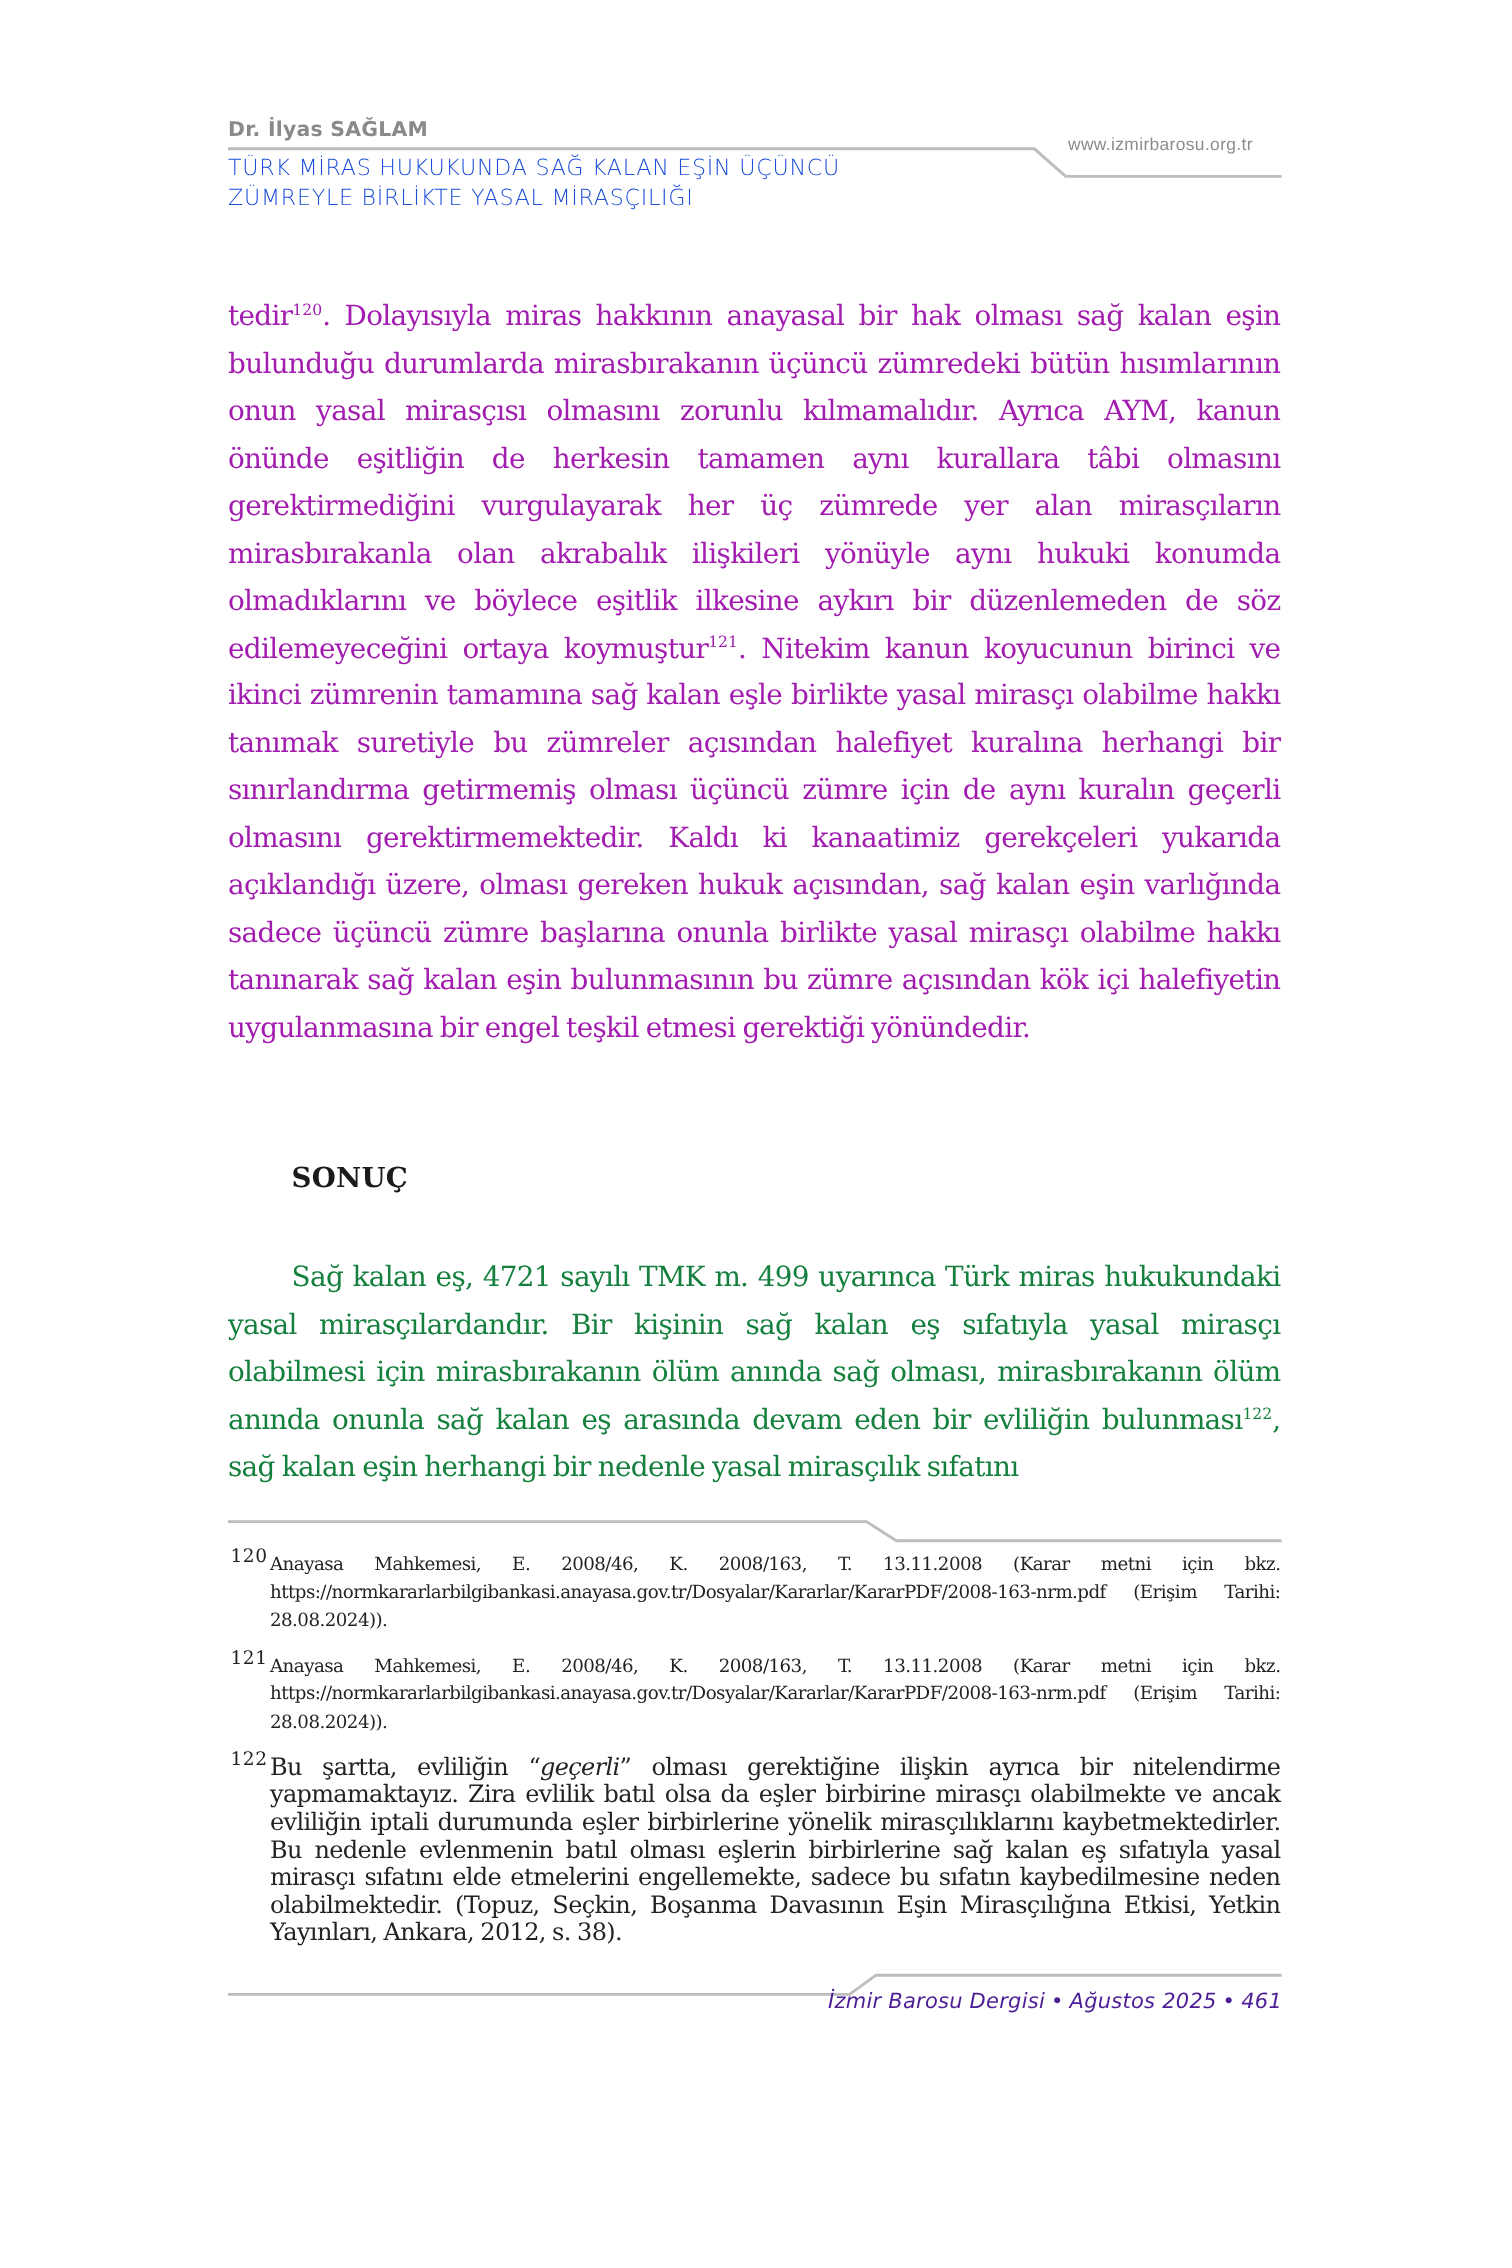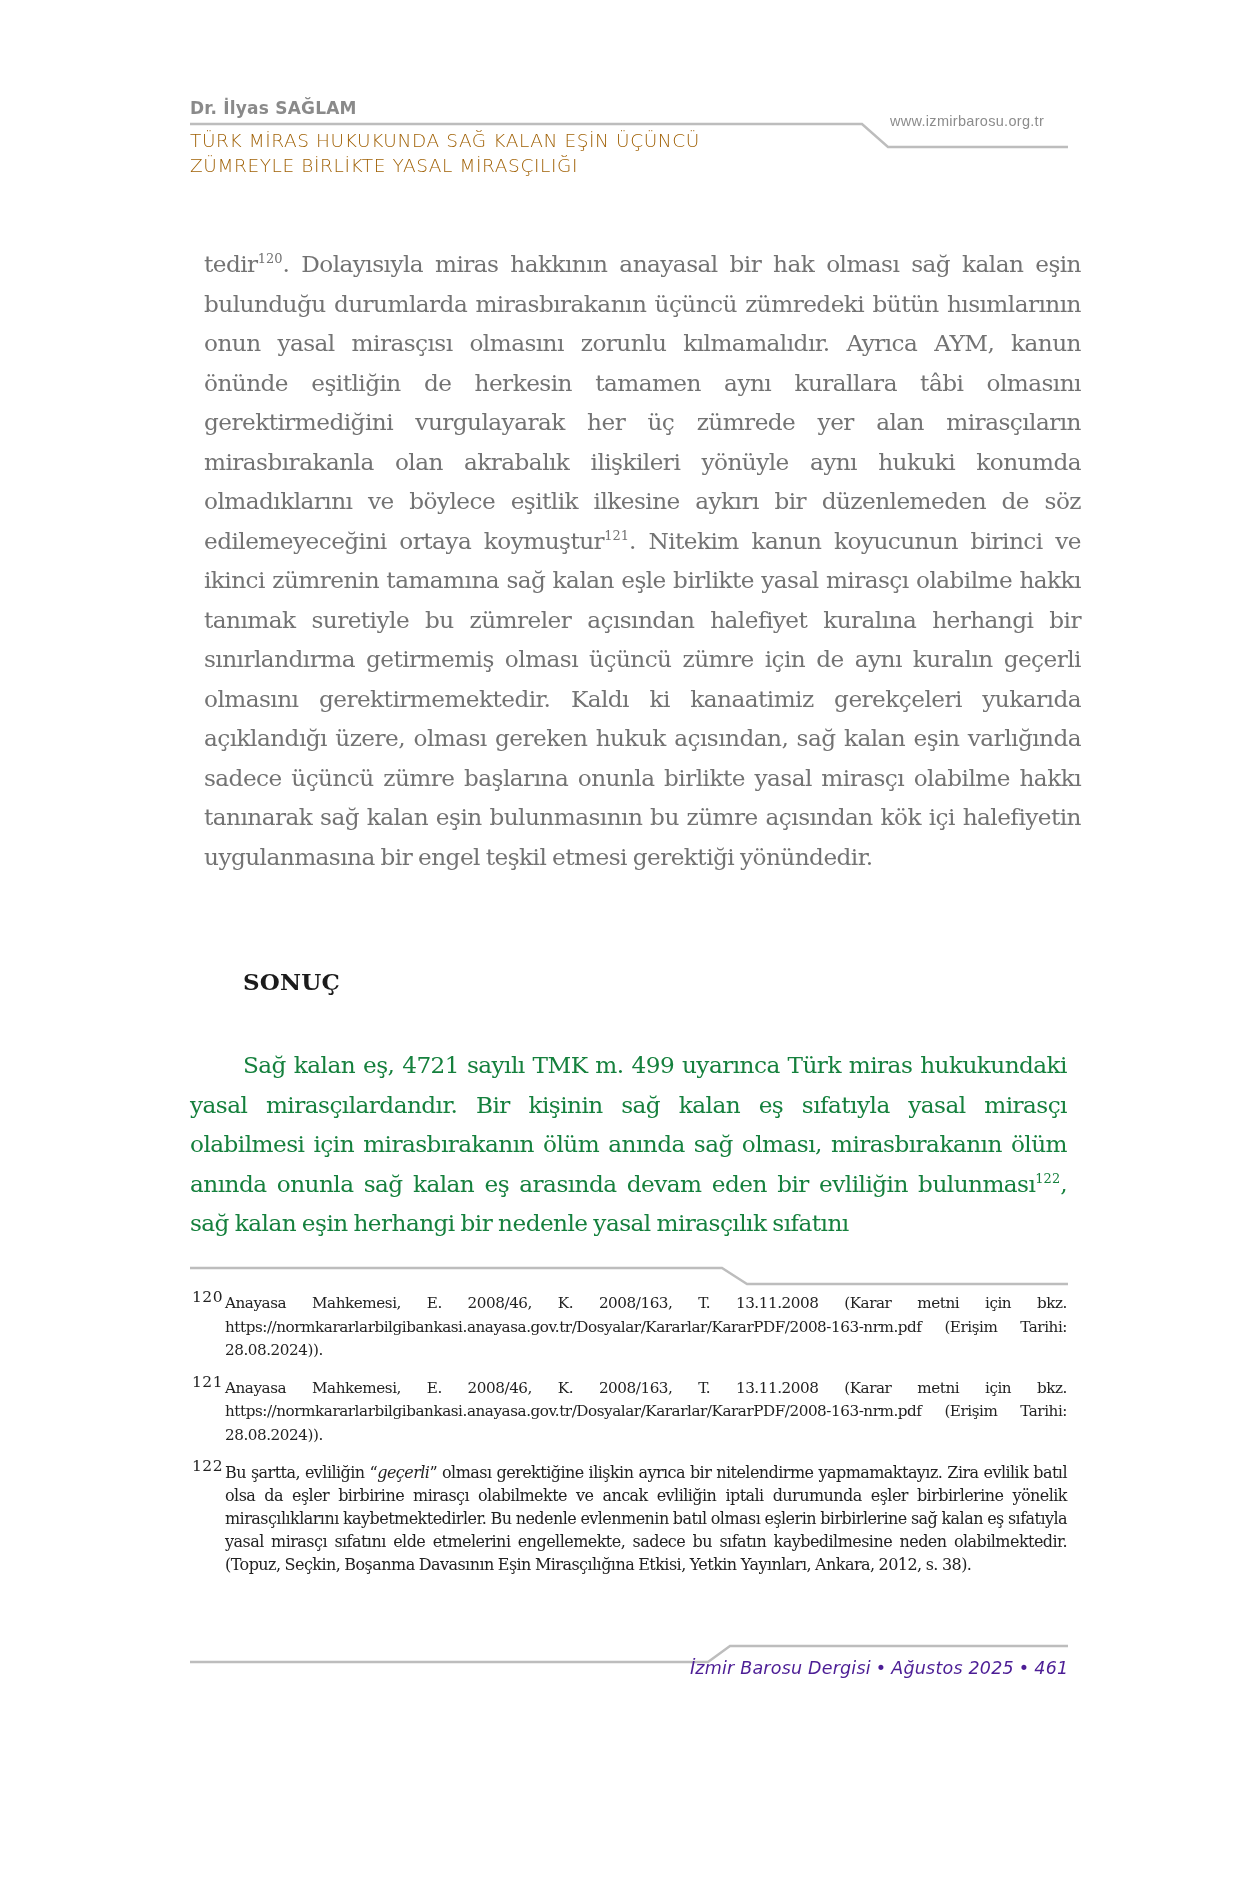--- a/index.html
+++ b/index.html
@@ -1,39 +1,39 @@
 <!DOCTYPE html>
 <html><head>
   <meta charset="utf-8">
   <style>
     html, body { margin: 0; padding: 0; background: #ffffff; }
     body { width: 1260px; height: 1890px; position: relative; overflow: hidden; }
     .page { position: absolute; left: 0; top: 0; width: 1074px; height: 1890px; }
 
     
     .hdr-author { position: absolute; left: 190px; top: 98px; font-family: "DejaVu Sans", sans-serif; font-weight: bold; font-size: 17px; color: #8a8a8a; letter-spacing: 0.2px; }
-    .hdr-title { position: absolute; left: 190px; top: 128px; font-family: "DejaVu Sans", sans-serif; font-size: 18.5px; line-height: 25px; color: #a16207; letter-spacing: 0.6px; font-weight: 300; }
+    .hdr-title { position: absolute; left: 190px; top: 128px; font-family: "DejaVu Sans", sans-serif; font-size: 18.5px; line-height: 25px; color: #1d4ed8; letter-spacing: 0.6px; font-weight: 300; }
     .hdr-url { position: absolute; left: 890px; top: 113px; font-family: Liberation Sans, sans-serif; font-size: 14.5px; color: #8c8c8c; letter-spacing: 0.3px; }
     svg.rule { position: absolute; left: 0; top: 0; }
 
     
-    .body { position: absolute; left: 204px; top: 244px; width: 877px; font-family: "DejaVu Serif", serif; font-size: 23.2px; line-height: 39.5px; color: #737373; text-align: justify; letter-spacing: -0.55px; word-spacing: -1px; }
+    .body { position: absolute; left: 190px; top: 244px; width: 877px; font-family: "DejaVu Serif", serif; font-size: 23.2px; line-height: 39.5px; color: #a21caf; text-align: justify; letter-spacing: -0.55px; word-spacing: -1px; }
     .body p { margin: 0; }
     .body sup { font-size: 13px; line-height: 0; vertical-align: super; letter-spacing: 0; }
     .heading { position: absolute; left: 243px; top: 968px; font-family: "DejaVu Serif", serif; font-weight: bold; font-size: 23px; color: #1b1b1b; letter-spacing: 0.2px; }
     .body2 { position: absolute; left: 190px; top: 1045px; width: 877px; font-family: "DejaVu Serif", serif; font-size: 23.2px; line-height: 39.5px; color: #15803d; text-align: justify; letter-spacing: -0.55px; word-spacing: -1px; }
     .body2 p { margin: 0; text-indent: 53px; }
     .body2 sup { font-size: 13px; line-height: 0; vertical-align: super; letter-spacing: 0; }
 
     
     .fns { position: absolute; left: 190px; top: 1292px; width: 877px; font-family: "DejaVu Serif", serif; color: #222; }
     .fn { position: relative; margin-bottom: 14px; }
     .fn-num { position: absolute; left: 2px; top: -4px; font-size: 15.5px; color: #222; letter-spacing: 0.5px; }
     .fn-text { margin-left: 35px; font-size: 15.2px; line-height: 23.5px; text-align: justify; letter-spacing: -0.45px; word-spacing: -0.5px; }
-    .fn-text.small { margin-left: 35px; font-size: 16px; line-height: 23px; letter-spacing: -0.55px; }
+    .fn-text.small { margin-left: 35px; font-size: 20px; line-height: 23px; letter-spacing: -0.55px; }
     .fn-text em { font-style: italic; }
 
     
     .ftr { position: absolute; left: 690px; top: 1658px; font-family: "DejaVu Sans", sans-serif; font-size: 17.5px; color: #4c1d95; letter-spacing: 0.2px; font-weight: 300; font-style: italic; }
     .ftr .dot { padding: 0 5px; }
   </style>
 </head>
 <body>
 
 <div class="page">

